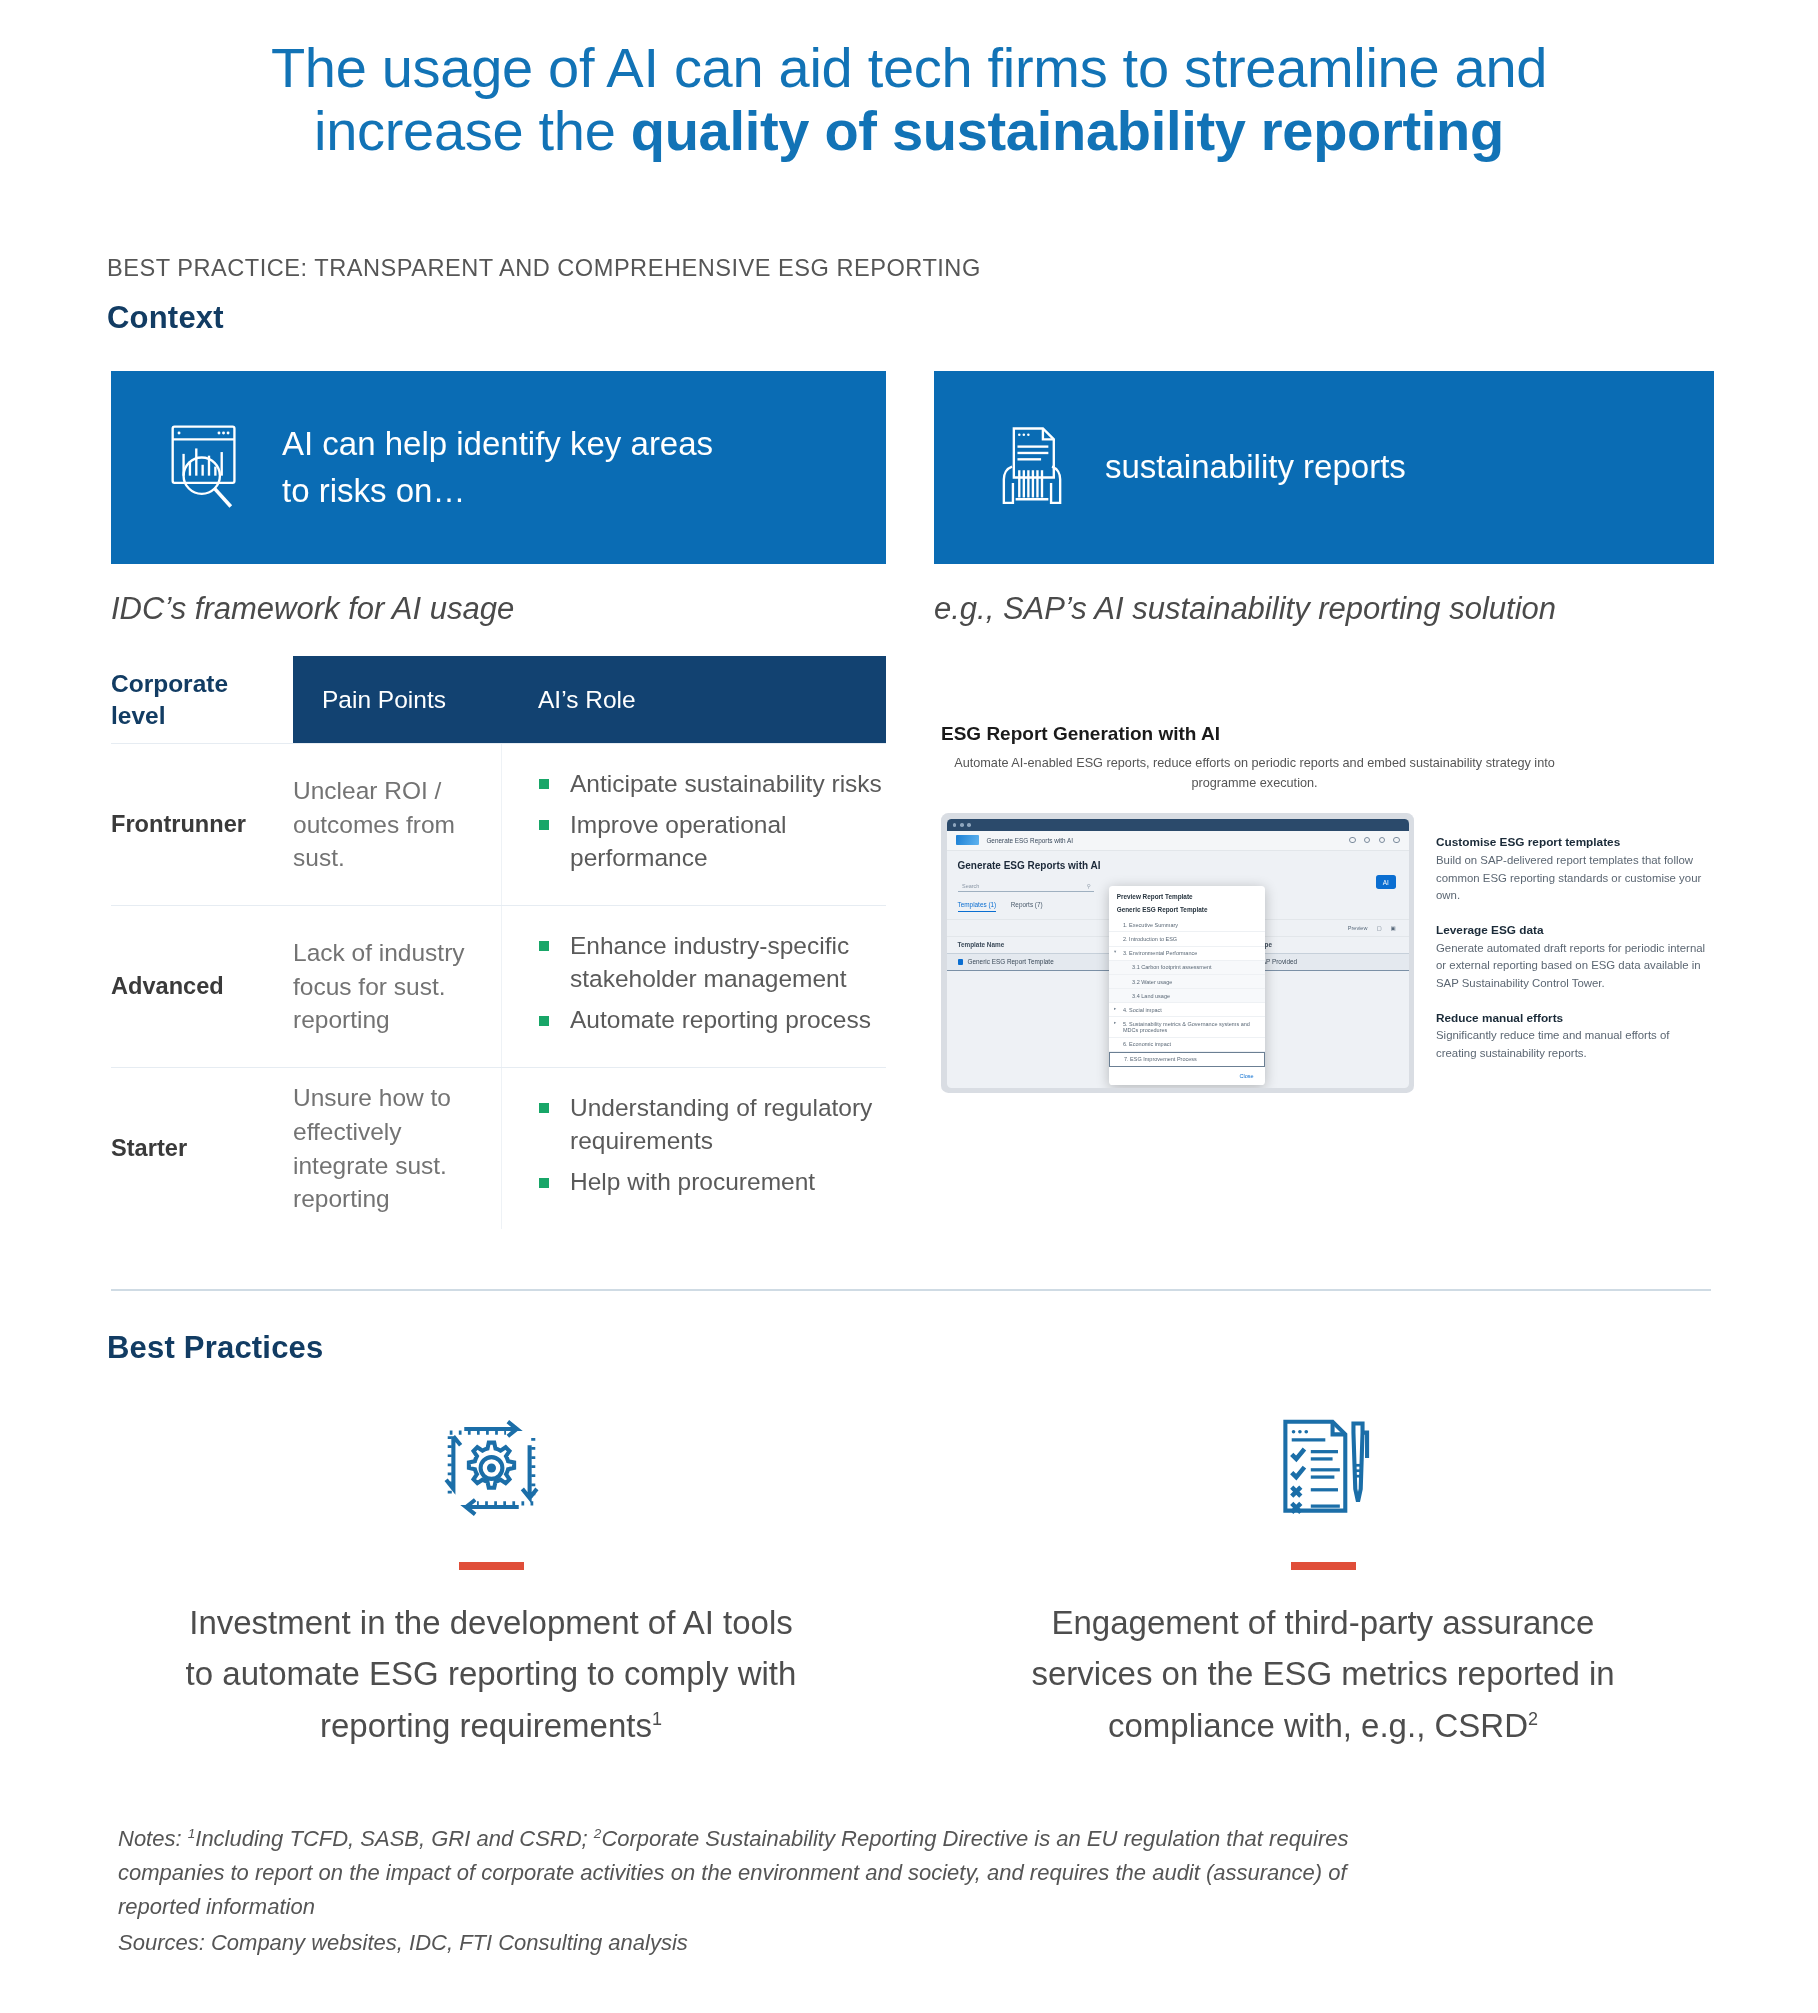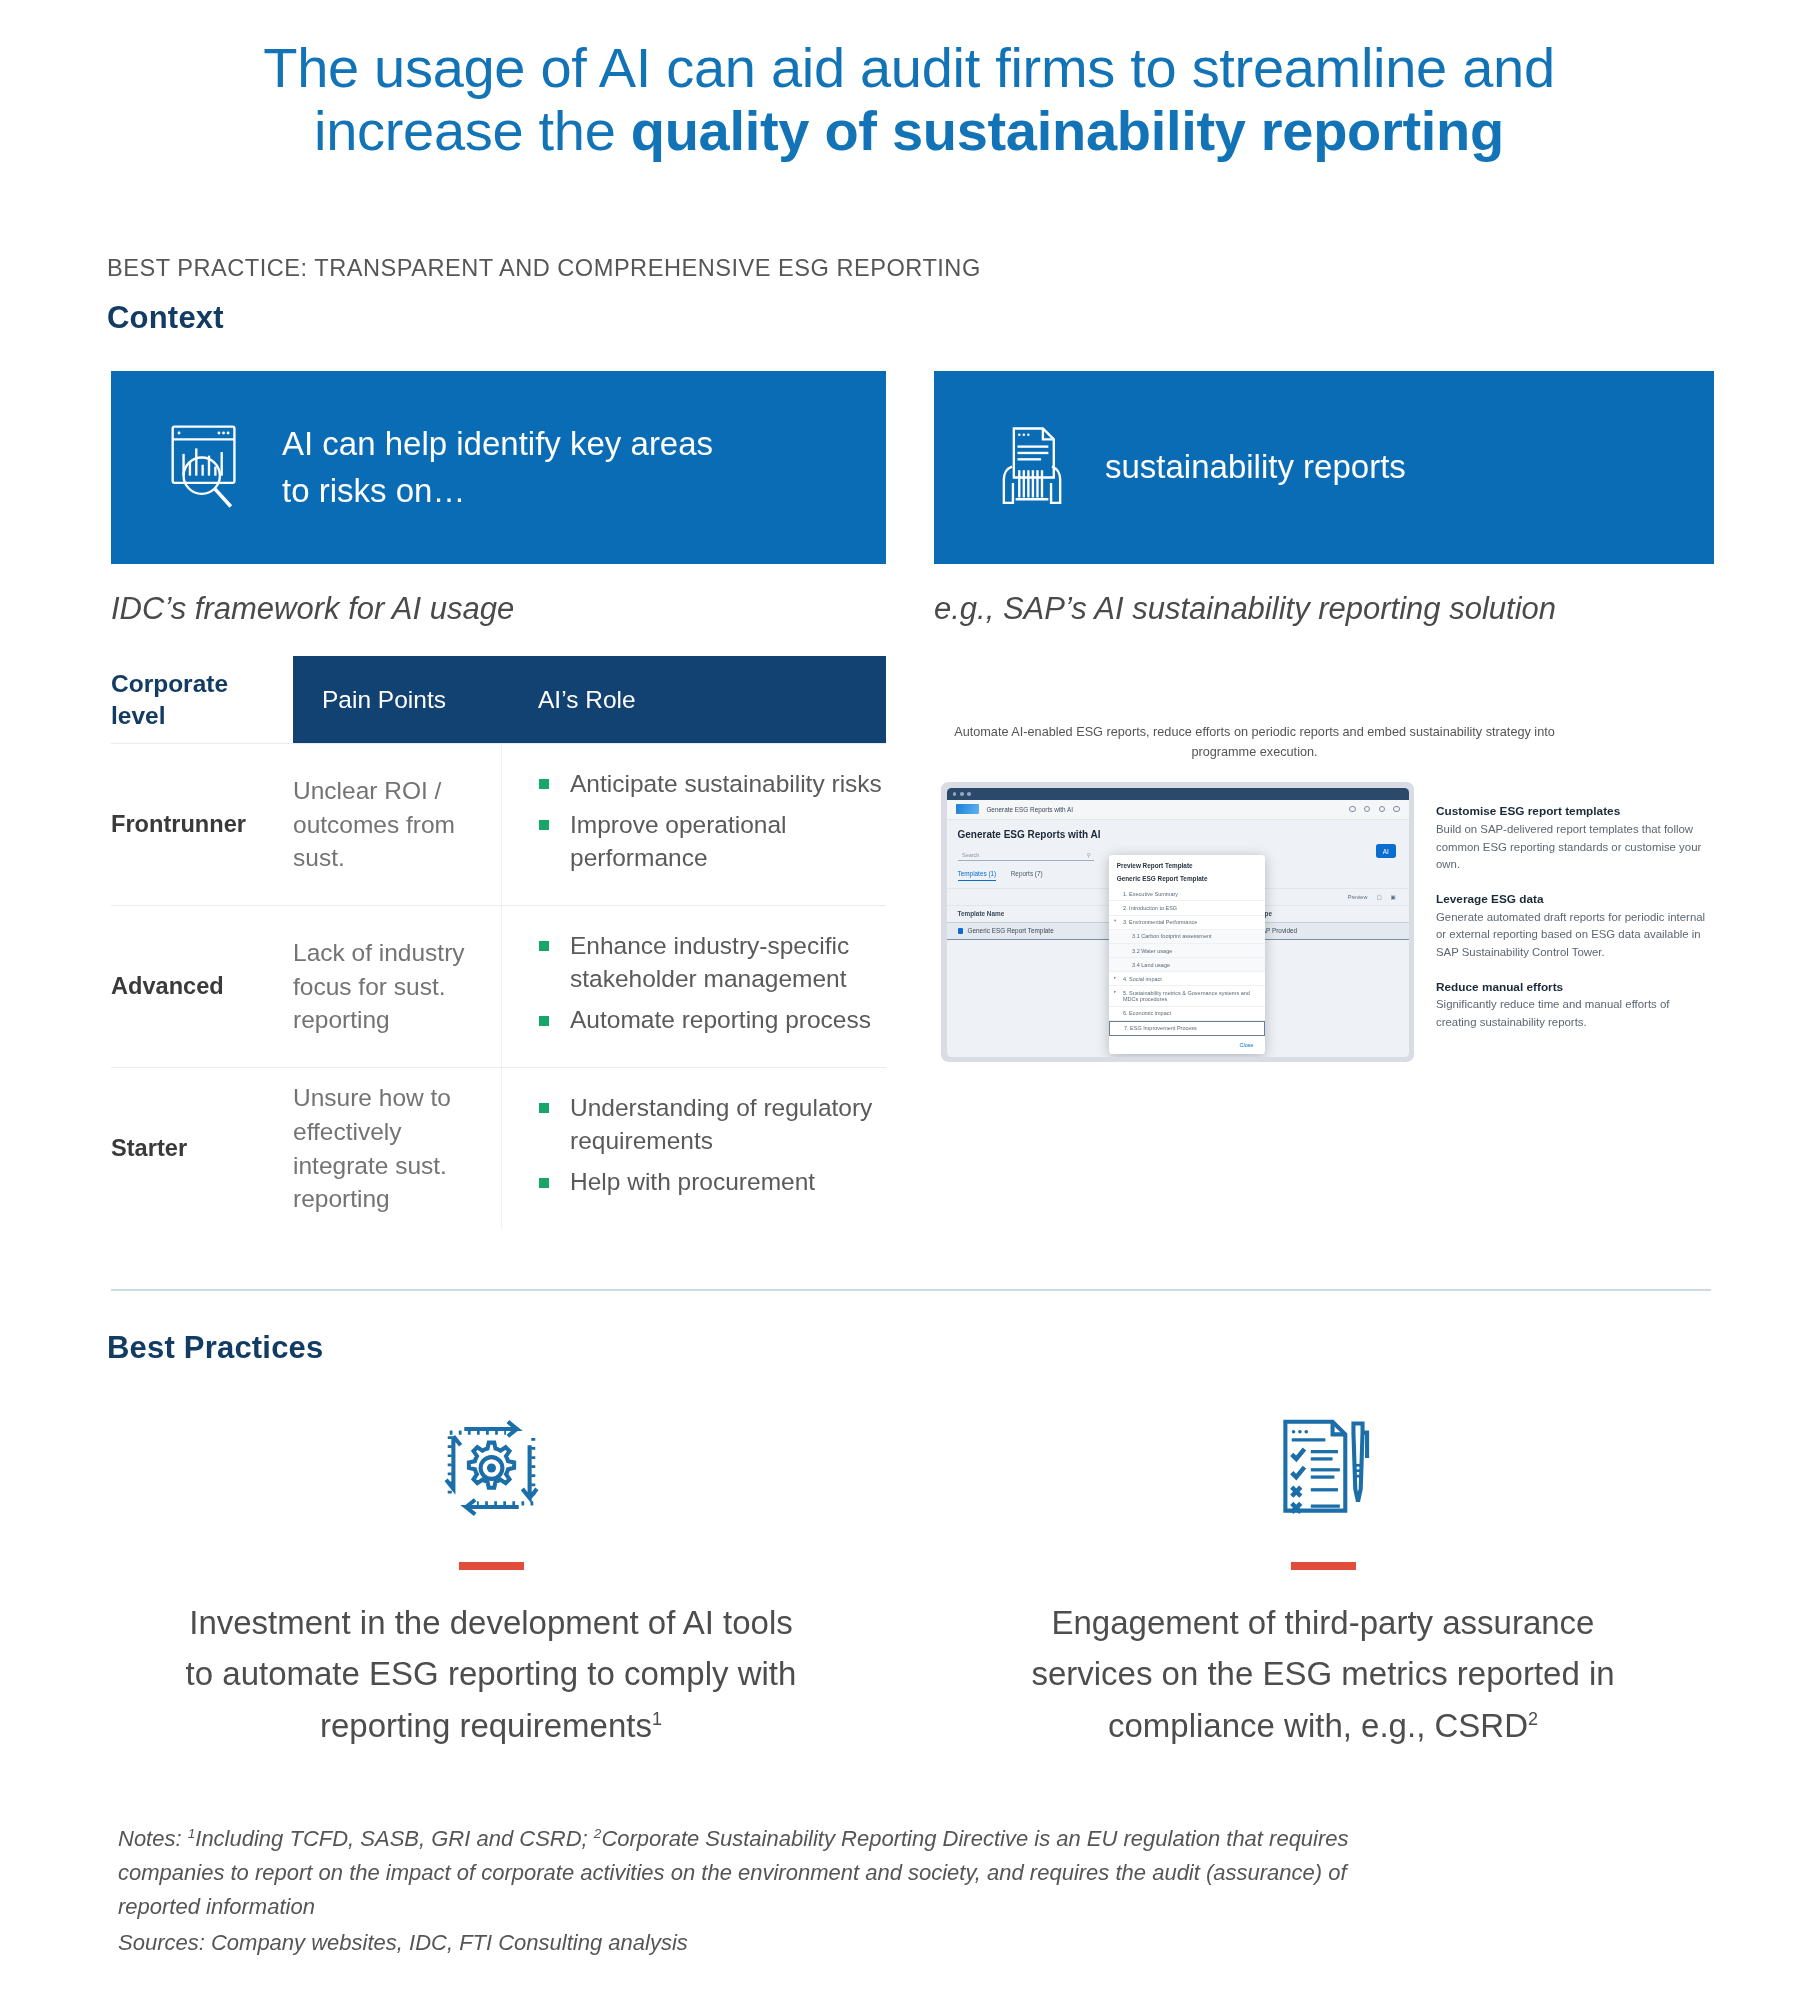--- a/index.html
+++ b/index.html
@@ -364,21 +364,21 @@
   }
   .notes sup { font-size: 13.6px; }
   .notes .src { display: block; margin-top: 1.8px; }
 </style>
 </head>
 <body>
 
 <div class="page">
 
   <div class="title-block">
-    <div class="title-line">The usage of AI can aid audit firms to streamline and</div>
+    <div class="title-line">The usage of AI can aid tech firms to streamline and</div>
     <div class="title-line"><span>increase the </span><span class="bold">quality of sustainability reporting</span></div>
   </div>
 
   <div class="kicker">BEST PRACTICE: TRANSPARENT AND COMPREHENSIVE ESG REPORTING</div>
 
   <div class="section-heading" id="ctx-heading">Context</div>
 
   <div class="banner" id="banner-left">
     <span class="banner-icon">
       <svg viewBox="0 0 92 98" width="84" height="89" fill="none" stroke="#ffffff" stroke-width="2.6">
@@ -479,20 +479,21 @@
           <li>Understanding of regulatory requirements</li>
           <li>Help with procurement</li>
         </ul>
       </div>
     </div>
   </div>
 
   <div class="fw-divider-bottom"></div>
 
   <div class="sap-panel">
+    <div class="sap-title">ESG Report Generation with AI</div>
     <div class="sap-sub">Automate AI-enabled ESG reports, reduce efforts on periodic reports and embed sustainability strategy into programme execution.</div>
 
     <div class="sap-body">
       <div class="sap-shot">
         <div class="shot-inner">
           <div class="shot-titlebar">
             <span></span>
             <span></span>
             <span></span>
           </div>

